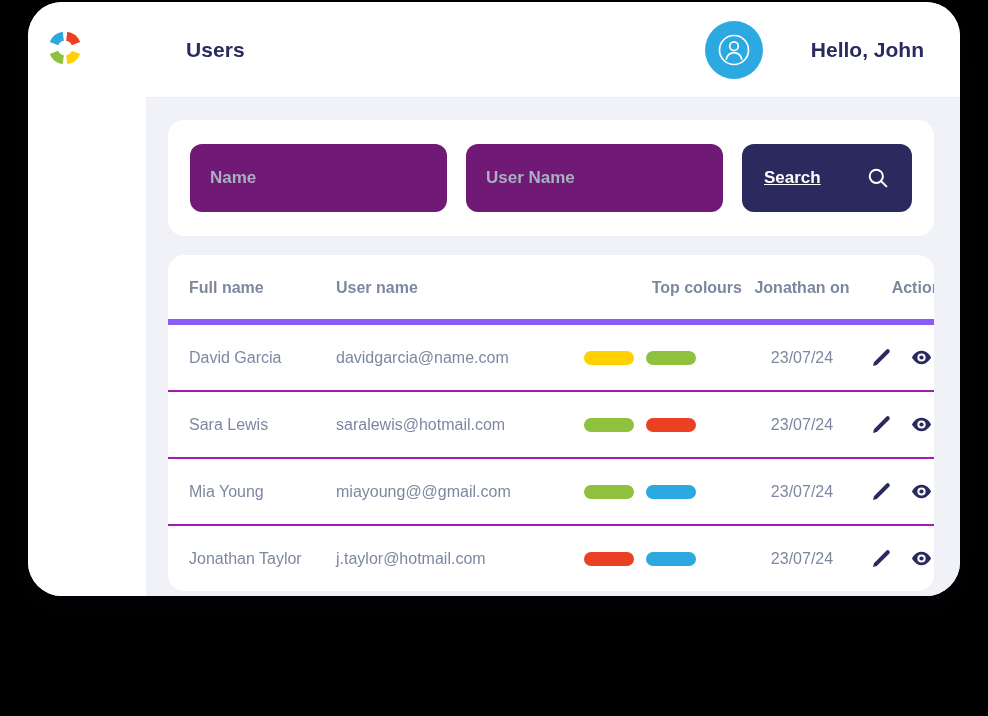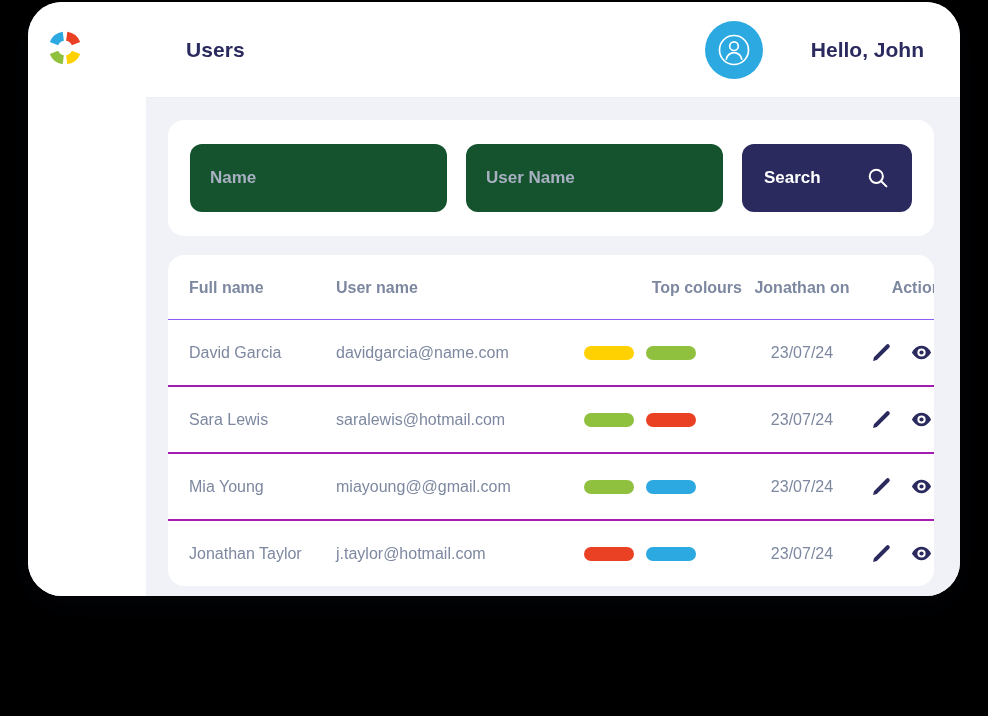--- a/index.html
+++ b/index.html
@@ -89,21 +89,21 @@
   #filter-card {
     background: #ffffff;
     border-radius: 16px;
     padding: 24px 22px;
     display: flex;
     align-items: center;
     gap: 19px;
   }
   .text-field {
     height: 68px;
-    background: #14532d;
+    background: #701a75;
     border: none;
     border-radius: 12px;
     padding: 0 20px;
     font-family: "Liberation Sans", sans-serif;
     font-size: 17px;
     font-weight: bold;
     color: #9aa3b8;
     outline: none;
   }
   .text-field::placeholder { color: #a8b0c2; font-weight: bold; opacity: 1; }
@@ -116,38 +116,39 @@
     background: #2b2a5e;
     border: none;
     border-radius: 12px;
     color: #ffffff;
     display: flex;
     align-items: center;
     justify-content: space-between;
     padding: 0 22px;
     cursor: pointer;
     font-family: "Liberation Sans", sans-serif;
+    text-decoration: underline;
   }
   #search-button-label { font-size: 17px; font-weight: bold; }
 
   
   #table-card {
     margin-top: 19px;
     background: #ffffff;
     border-radius: 16px;
     overflow: hidden;
   }
   table { width: 100%; border-collapse: collapse; table-layout: fixed; }
   thead th {
     text-align: left;
     font-size: 16px;
     font-weight: bold;
     color: #7d88a0;
     padding: 24px 0 22px 0;
-    border-bottom: 1px solid #8b5cf6;
+    border-bottom: 6px solid #8b5cf6;
   }
   tbody td {
     font-size: 16px;
     color: #7d88a0;
     padding: 21px 0;
     border-bottom: 2px solid #a21caf;
     vertical-align: middle;
   }
   tbody tr:last-child td { border-bottom: none; }
 

